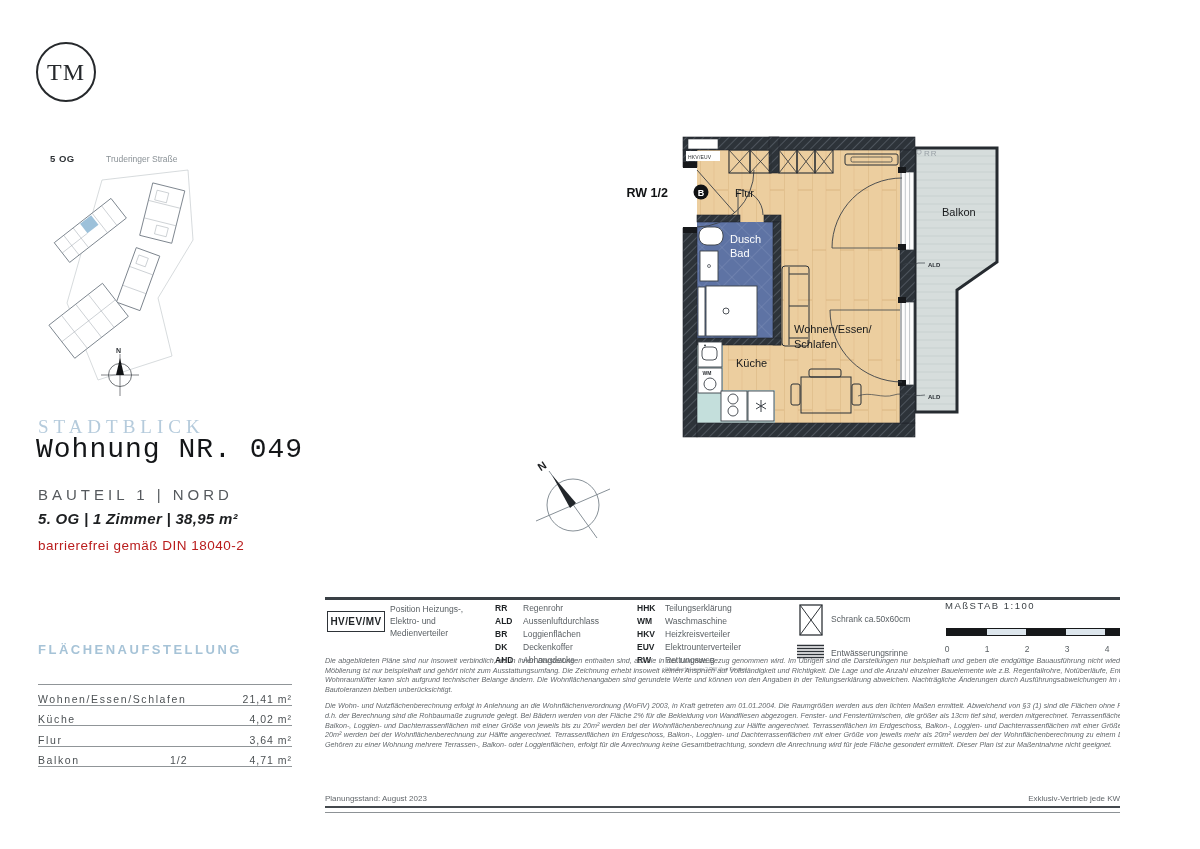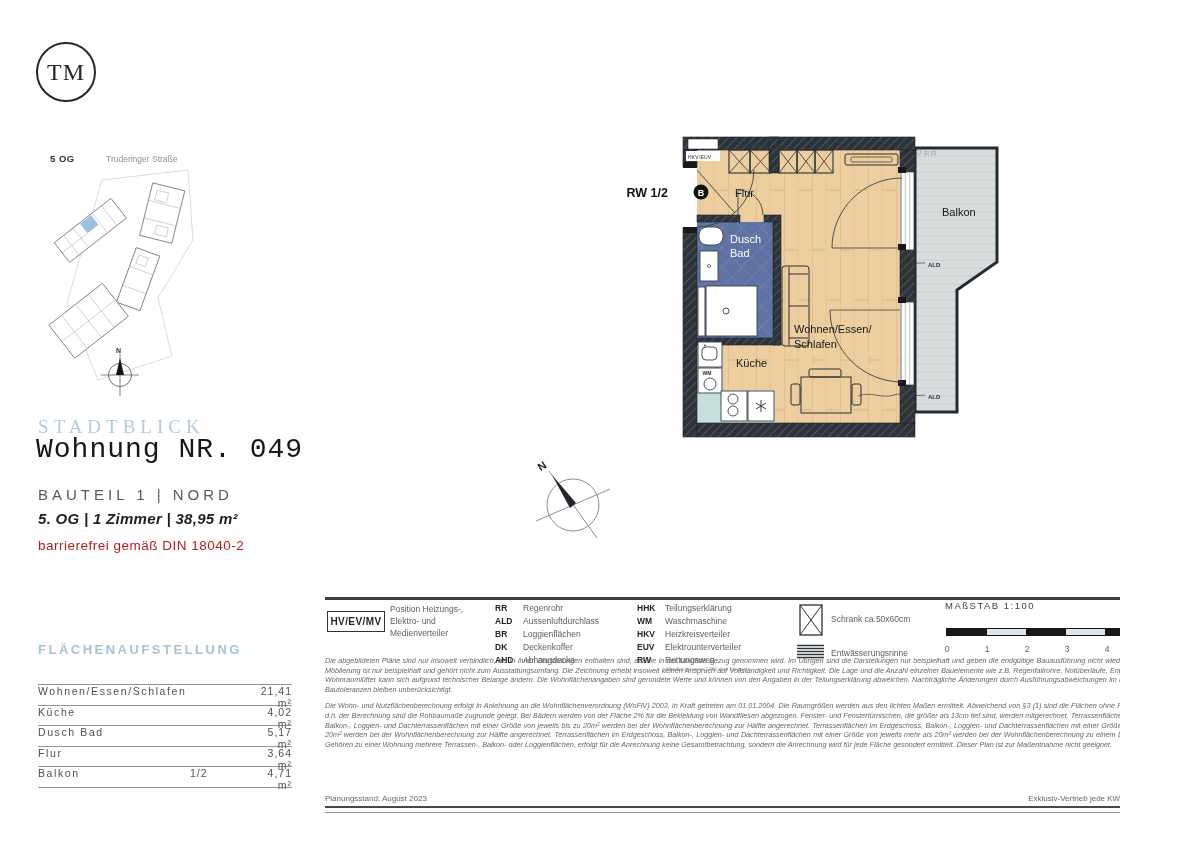--- a/index.html
+++ b/index.html
@@ -29,22 +29,22 @@
   .lg-symlabel{font-size:8.5px;color:#595f63;}
   .scale-label{font-size:9.5px;letter-spacing:1.5px;color:#3c4246;}
   .scale-bar{display:flex;width:200px;height:8px;border:1px solid #16181a;box-sizing:border-box;}
   .scale-bar div{flex:1;}
   .seg-b{background:#16181a;}
   .seg-w{background:#dde6ed;}
   .tick{font-size:8.5px;color:#5a6064;transform:translateX(-50%);position:absolute;}
   
   .area-heading{font-size:13px;font-weight:bold;letter-spacing:2.5px;color:#a6c3d7;}
   .area-table{margin-top:27px;}
-  .area-row{display:flex;align-items:flex-start;height:19.5px;border-top:1px solid #909598;
-    font-size:10.5px;color:#4c5154;gap:20px;}
+  .area-row{display:flex;align-items:flex-end;height:19.5px;border-top:1px solid #909598;
+    font-size:10.5px;color:#4c5154;}
   .area-row:last-child{border-bottom:1px solid #909598;}
   .ar-label{width:132px;letter-spacing:1.6px;white-space:nowrap;}
   .ar-share{width:52px;letter-spacing:1px;}
   .ar-area{flex:1;text-align:right;letter-spacing:1px;}
   
   .disc{font-size:7.2px;line-height:9.6px;color:#63686c;text-align:justify;}
   .disc + .disc{margin-top:7px;}
   .foot-txt{font-size:8px;color:#63686c;}
   .foot-line{height:4px;border-top:2px solid #44494e;border-bottom:1px solid #8d9296;}
   svg text{font-family:"Liberation Sans",sans-serif;}
@@ -370,25 +370,20 @@
         <span class="ar-label">Wohnen/Essen/Schlafen</span>
         <span class="ar-share"></span>
         <span class="ar-area">21,41 m²</span>
       </div>
       <div class="area-row">
         <span class="ar-label">Küche</span>
         <span class="ar-share"></span>
         <span class="ar-area">4,02 m²</span>
       </div>
       <div class="area-row">
-        <span class="ar-label">Dusch Bad</span>
-        <span class="ar-share"></span>
-        <span class="ar-area">5,17 m²</span>
-      </div>
-      <div class="area-row">
         <span class="ar-label">Flur</span>
         <span class="ar-share"></span>
         <span class="ar-area">3,64 m²</span>
       </div>
       <div class="area-row">
         <span class="ar-label">Balkon</span>
         <span class="ar-share">1/2</span>
         <span class="ar-area">4,71 m²</span>
       </div>
     </div>

